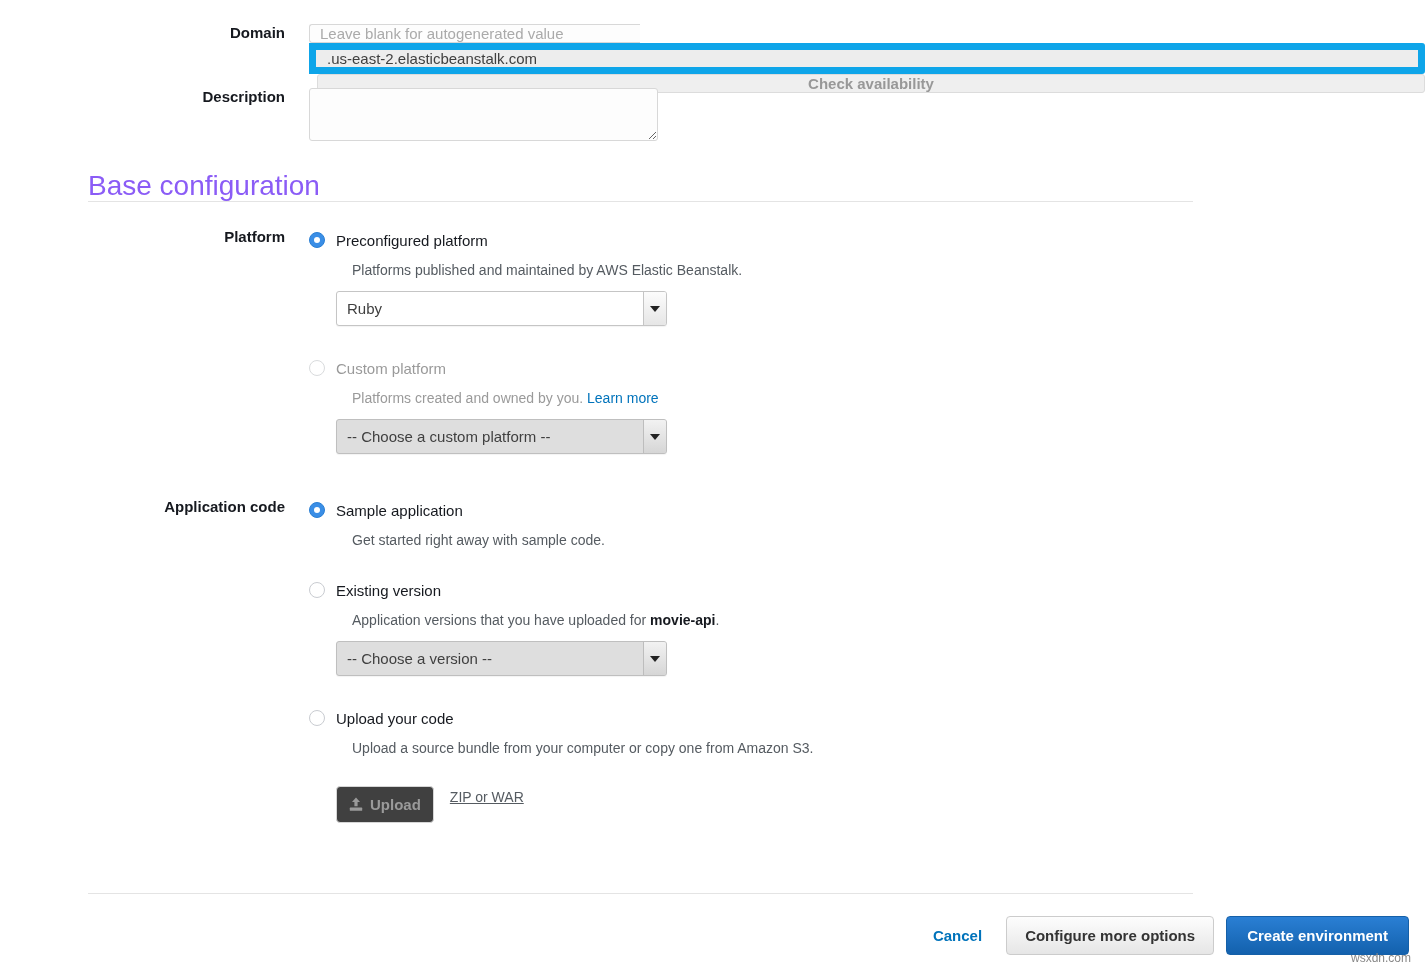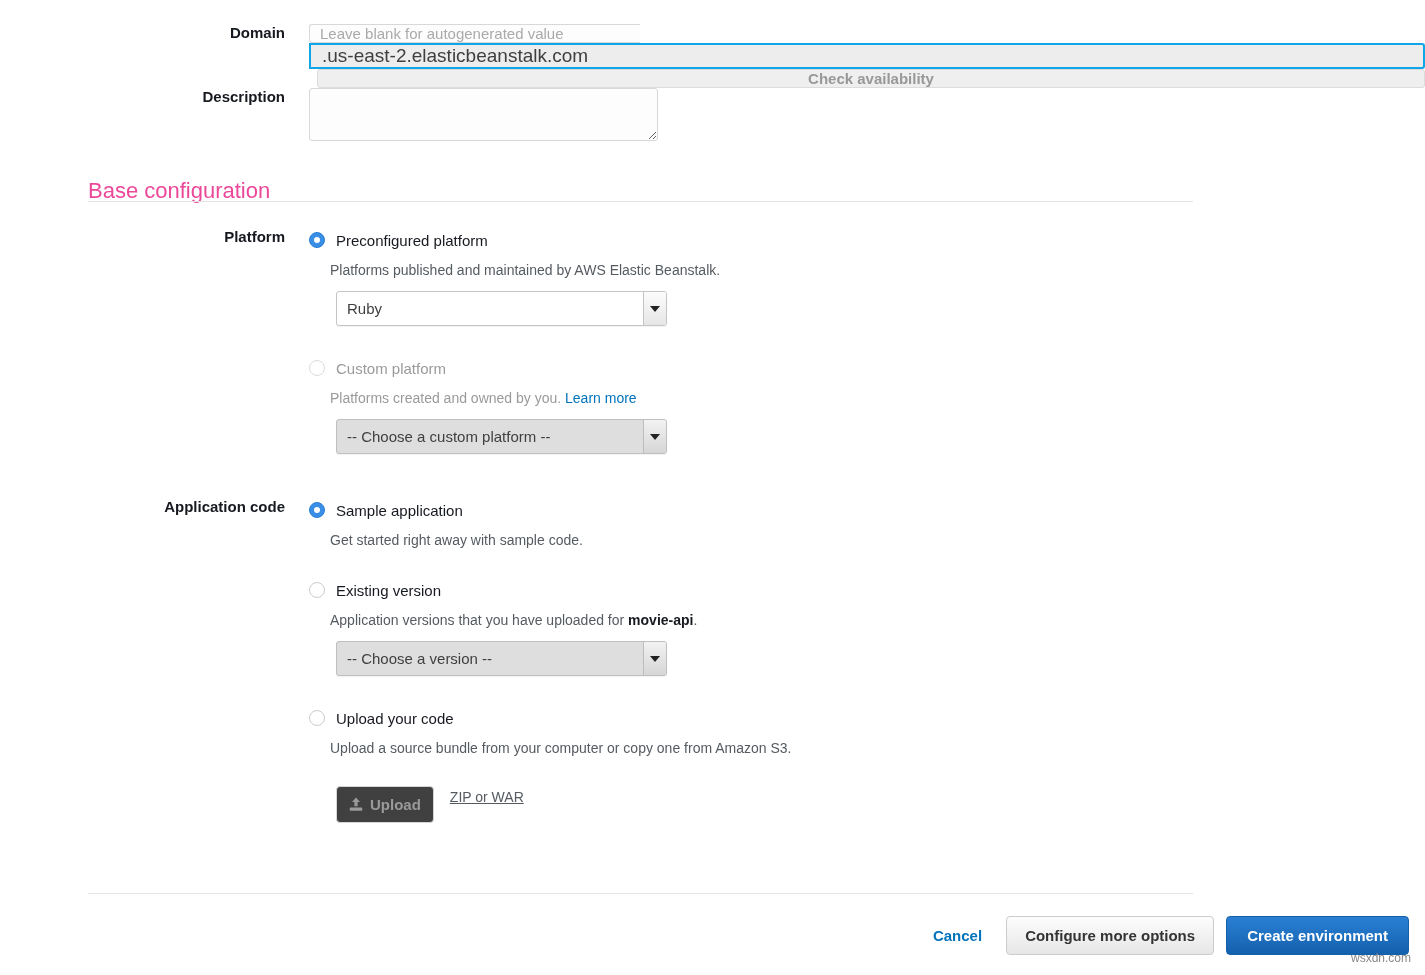--- a/index.html
+++ b/index.html
@@ -71,25 +71,25 @@
     padding: 0 10px;
     outline: none;
   }
   .domain-input::placeholder { color: #aaaaaa; }
   .domain-suffix {
     display: flex;
     align-items: center;
     height: 38px;
     box-sizing: border-box;
     padding: 0 11px;
-    border: 2px solid #0ea5e9;
+    border: 7px solid #0ea5e9;
     border-radius: 0 3px 3px 0;
     background: #ededed;
     color: #3f3f3f;
-    font-size: 19px;
+    font-size: 15px;
     white-space: nowrap;
   }
   .btn-check {
     margin-left: 8px;
     height: 38px;
     box-sizing: border-box;
     padding: 0 16px;
     border: 1px solid #dcdcdc;
     border-radius: 3px;
     background: #efefef;
@@ -121,24 +121,24 @@
     padding: 6px 8px;
     outline: none;
     resize: both;
     display: block;
   }
 
   
   .section-heading {
     position: absolute;
     left: 88px;
-    top: 178px;
-    font-size: 22px;
+    top: 170px;
+    font-size: 28px;
     font-weight: normal;
-    color: #ec4899;
+    color: #8b5cf6;
   }
   .section-rule {
     position: absolute;
     left: 88px;
     top: 201px;
     width: 1105px;
     height: 1px;
     background: #e4e4e4;
   }
 
@@ -196,21 +196,21 @@
     background: #ffffff;
   }
   .opt-title {
     font-size: 15px;
     color: #16191f;
     cursor: pointer;
   }
   .opt-title.dim { color: #9a9a9a; }
 
   .opt-desc {
-    margin-left: 21px;
+    margin-left: 43px;
     margin-top: 10px;
     font-size: 14px;
     color: #555b61;
   }
   .opt-desc.dim { color: #9a9a9a; }
   .opt-desc b { font-weight: bold; color: #16191f; }
   .link {
     color: #0073bb;
     text-decoration: none;
     cursor: pointer;

